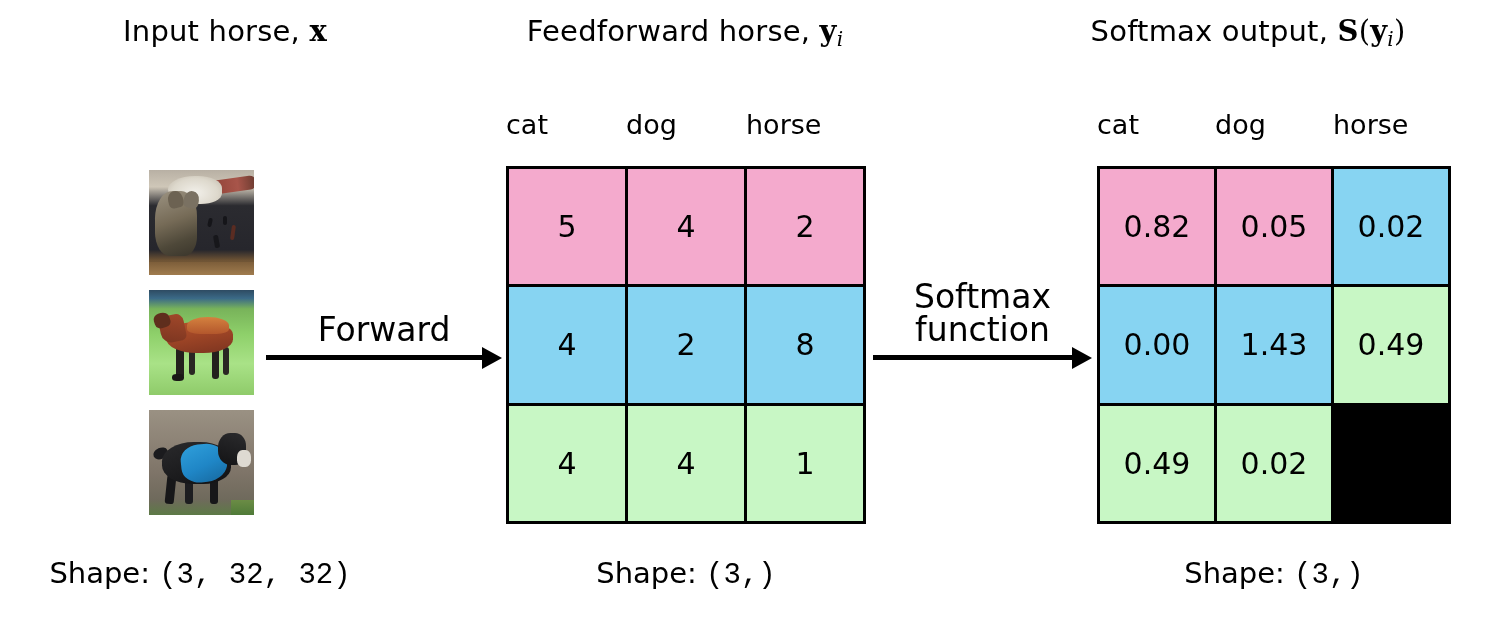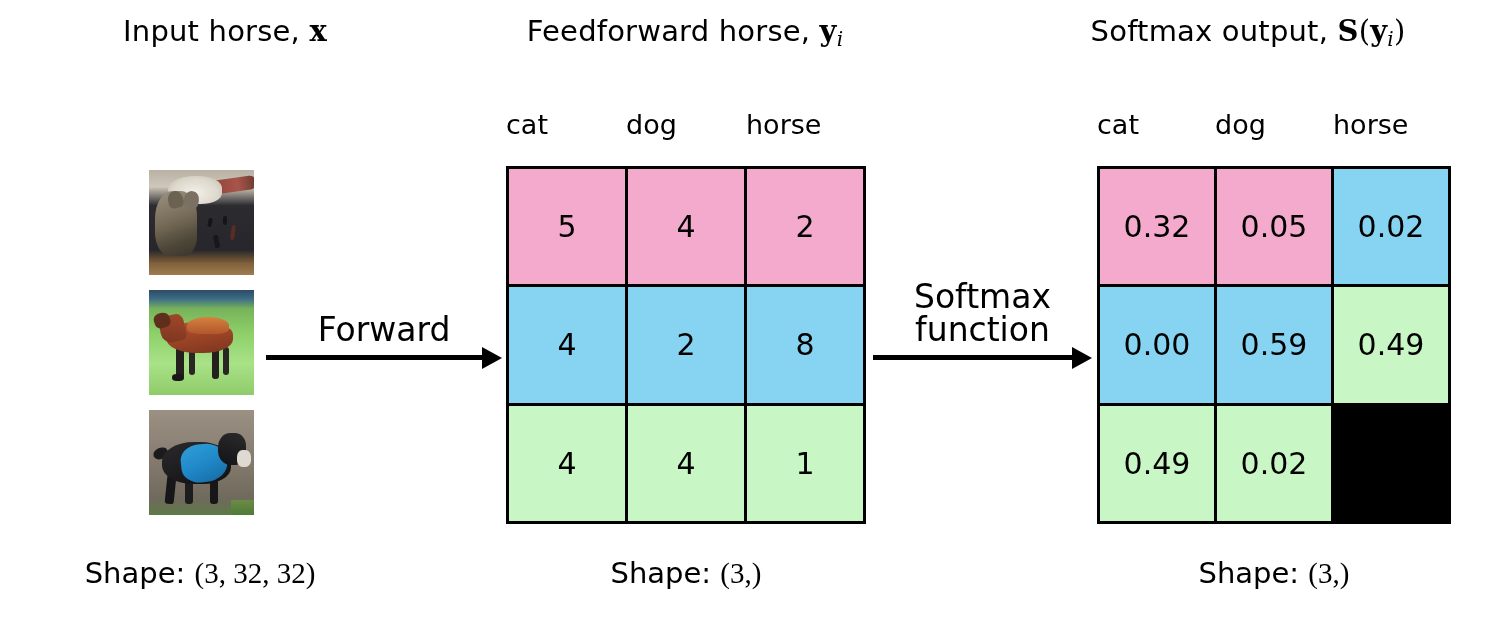--- a/index.html
+++ b/index.html
@@ -101,21 +101,21 @@
 
   
   .shape {
     position: absolute;
     font-size: 29px;
     line-height: 34px;
     white-space: nowrap;
     text-align: center;
   }
   .shape .mono {
-    font-family: Liberation Serif, serif;
+    font-family: Liberation Mono, monospace;
     letter-spacing: 0px;
   }
 
   
   .thumb {
     position: absolute;
     width: 105px;
     height: 105px;
     overflow: hidden;
     background: #8a8275;
@@ -267,25 +267,25 @@
   <div class="cell row-pink">2</div>
   <div class="cell row-blue">4</div>
   <div class="cell row-blue">2</div>
   <div class="cell row-blue">8</div>
   <div class="cell row-green">4</div>
   <div class="cell row-green">4</div>
   <div class="cell row-green">1</div>
 </div>
 
 <div class="grid" style="left:1097px; top:166px; width:354px; height:358px;">
-  <div class="cell row-pink">0.32</div>
+  <div class="cell row-pink">0.82</div>
   <div class="cell row-pink">0.05</div>
   <div class="cell row-blue">0.02</div>
   <div class="cell row-blue">0.00</div>
-  <div class="cell row-blue">0.59</div>
+  <div class="cell row-blue">1.43</div>
   <div class="cell row-green">0.49</div>
   <div class="cell row-green">0.49</div>
   <div class="cell row-green">0.02</div>
 </div>
 
 <div class="shape" style="left:0px; top:556px; width:400px;">
   <span>Shape: </span><span class="mono">(3, 32, 32)</span>
 </div>
 
 <div class="shape" style="left:506px; top:556px; width:360px;">

